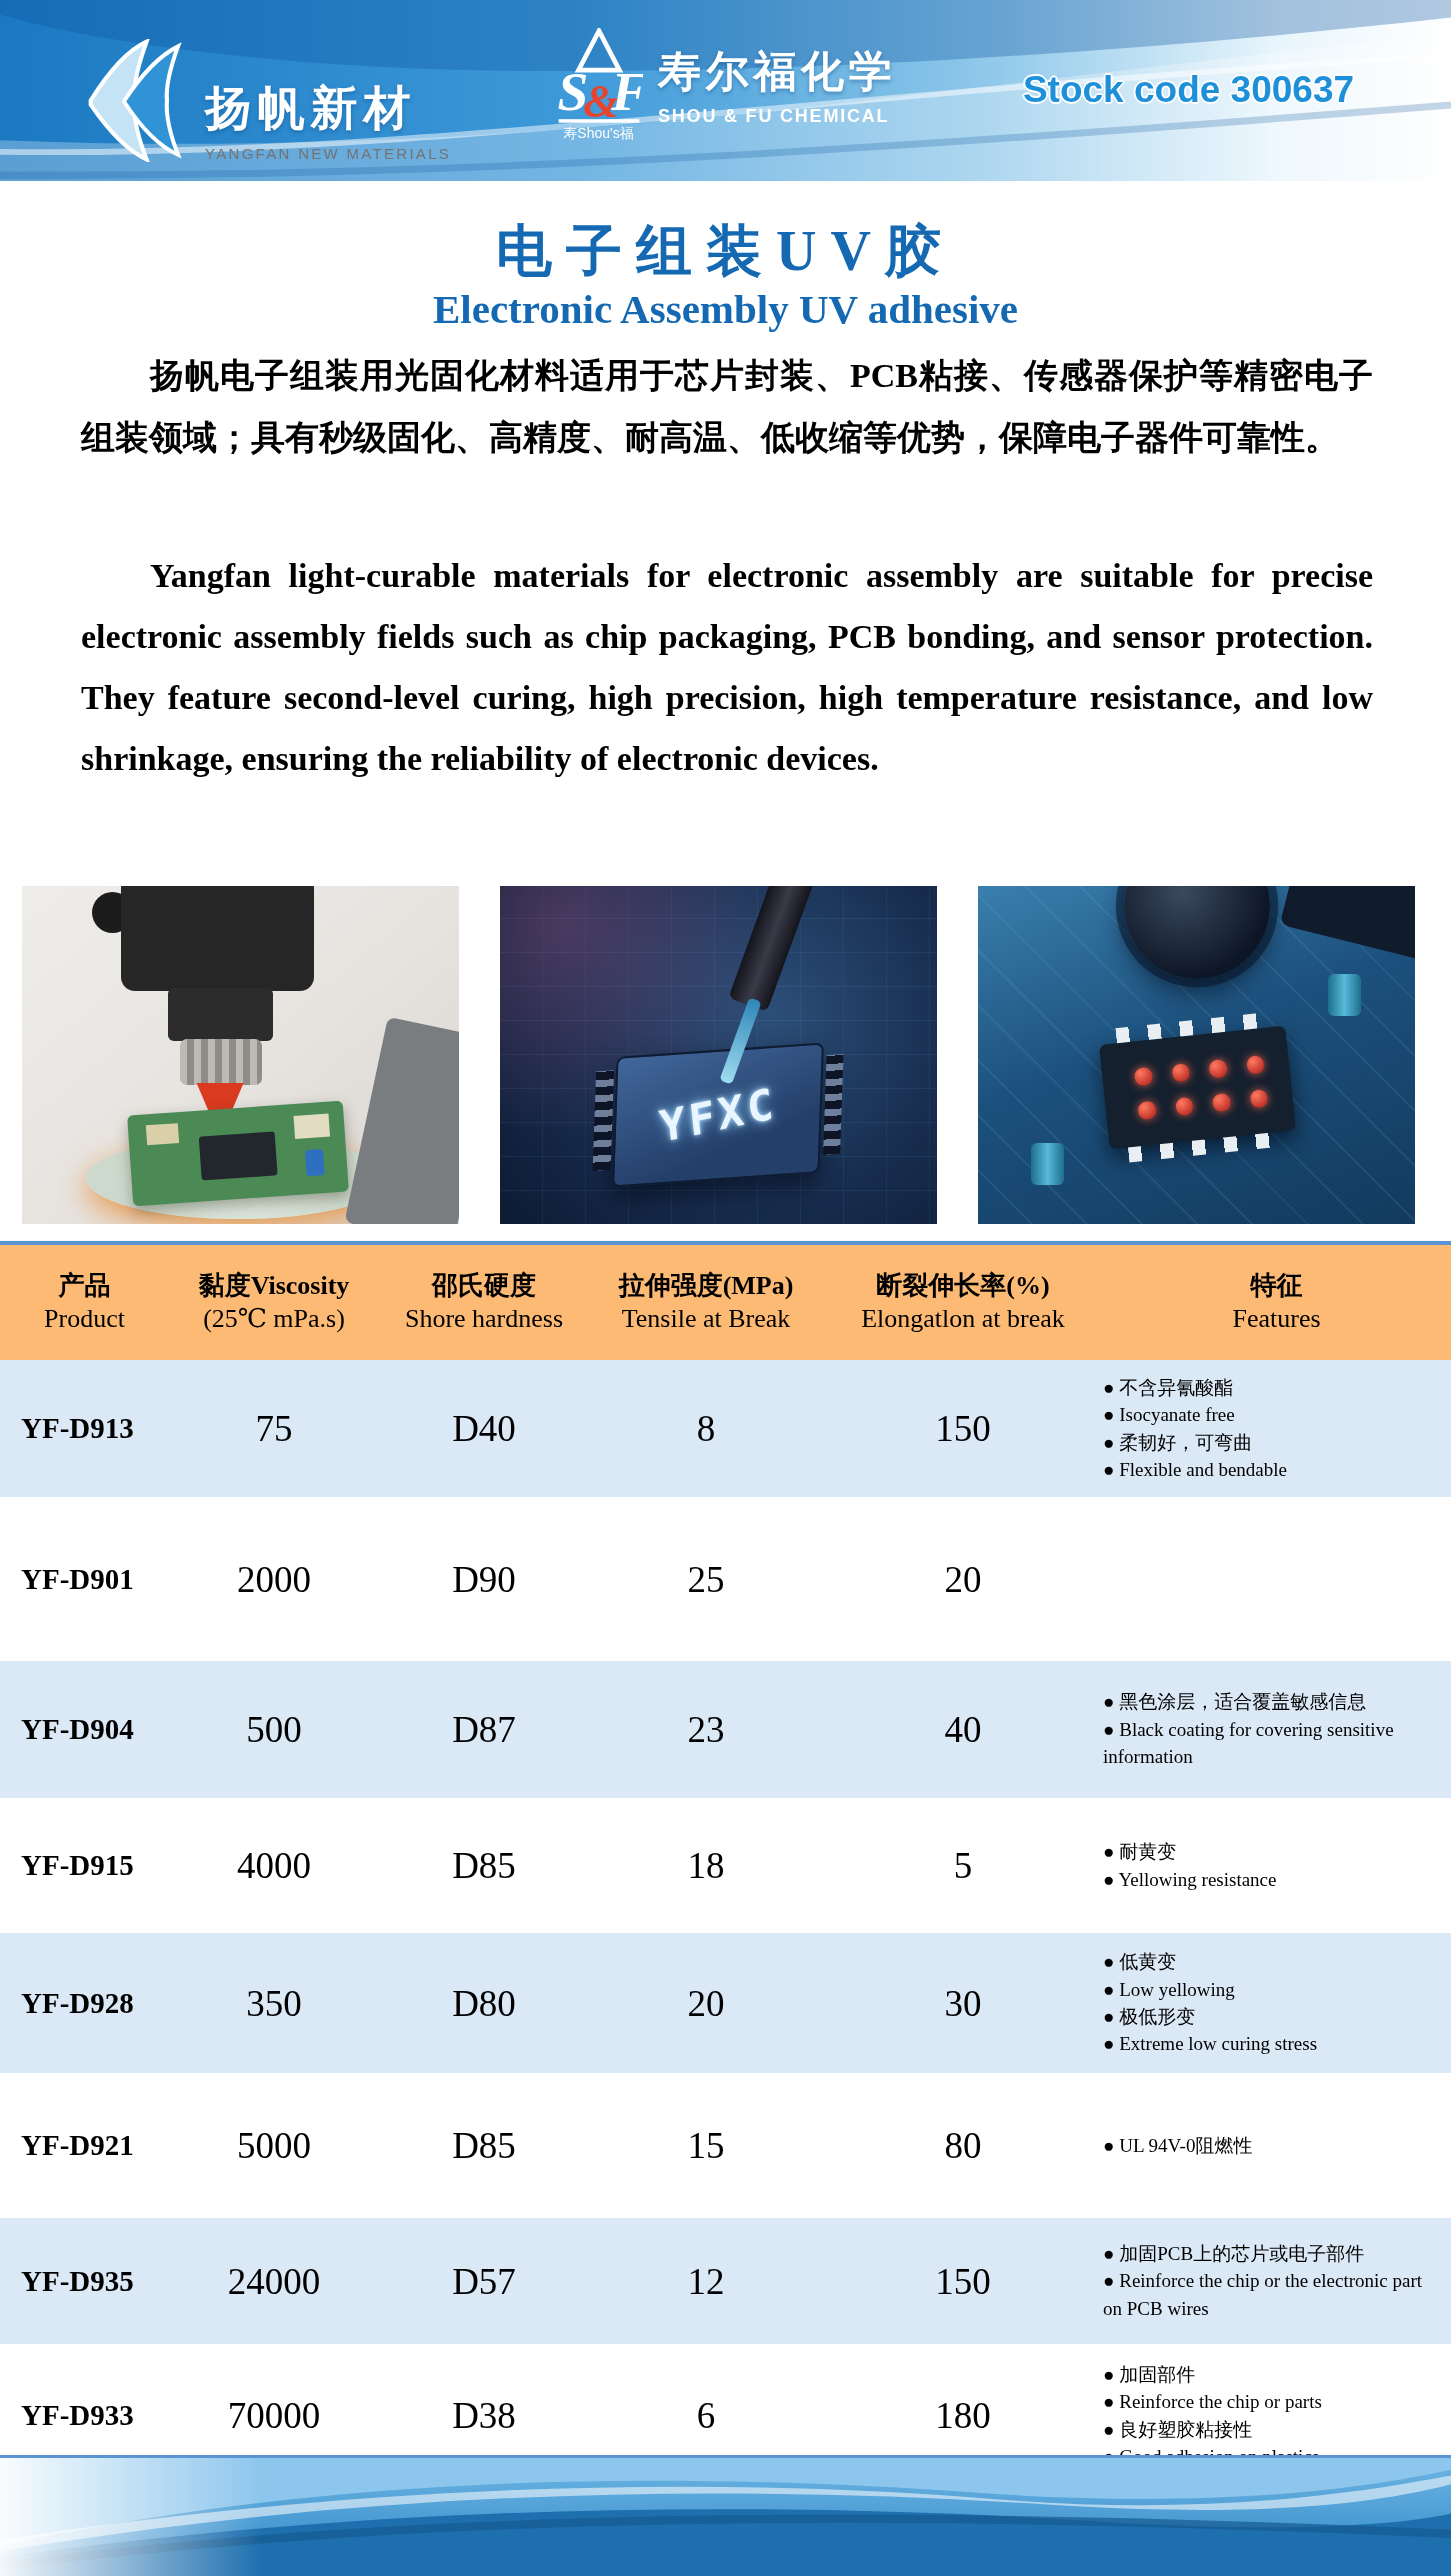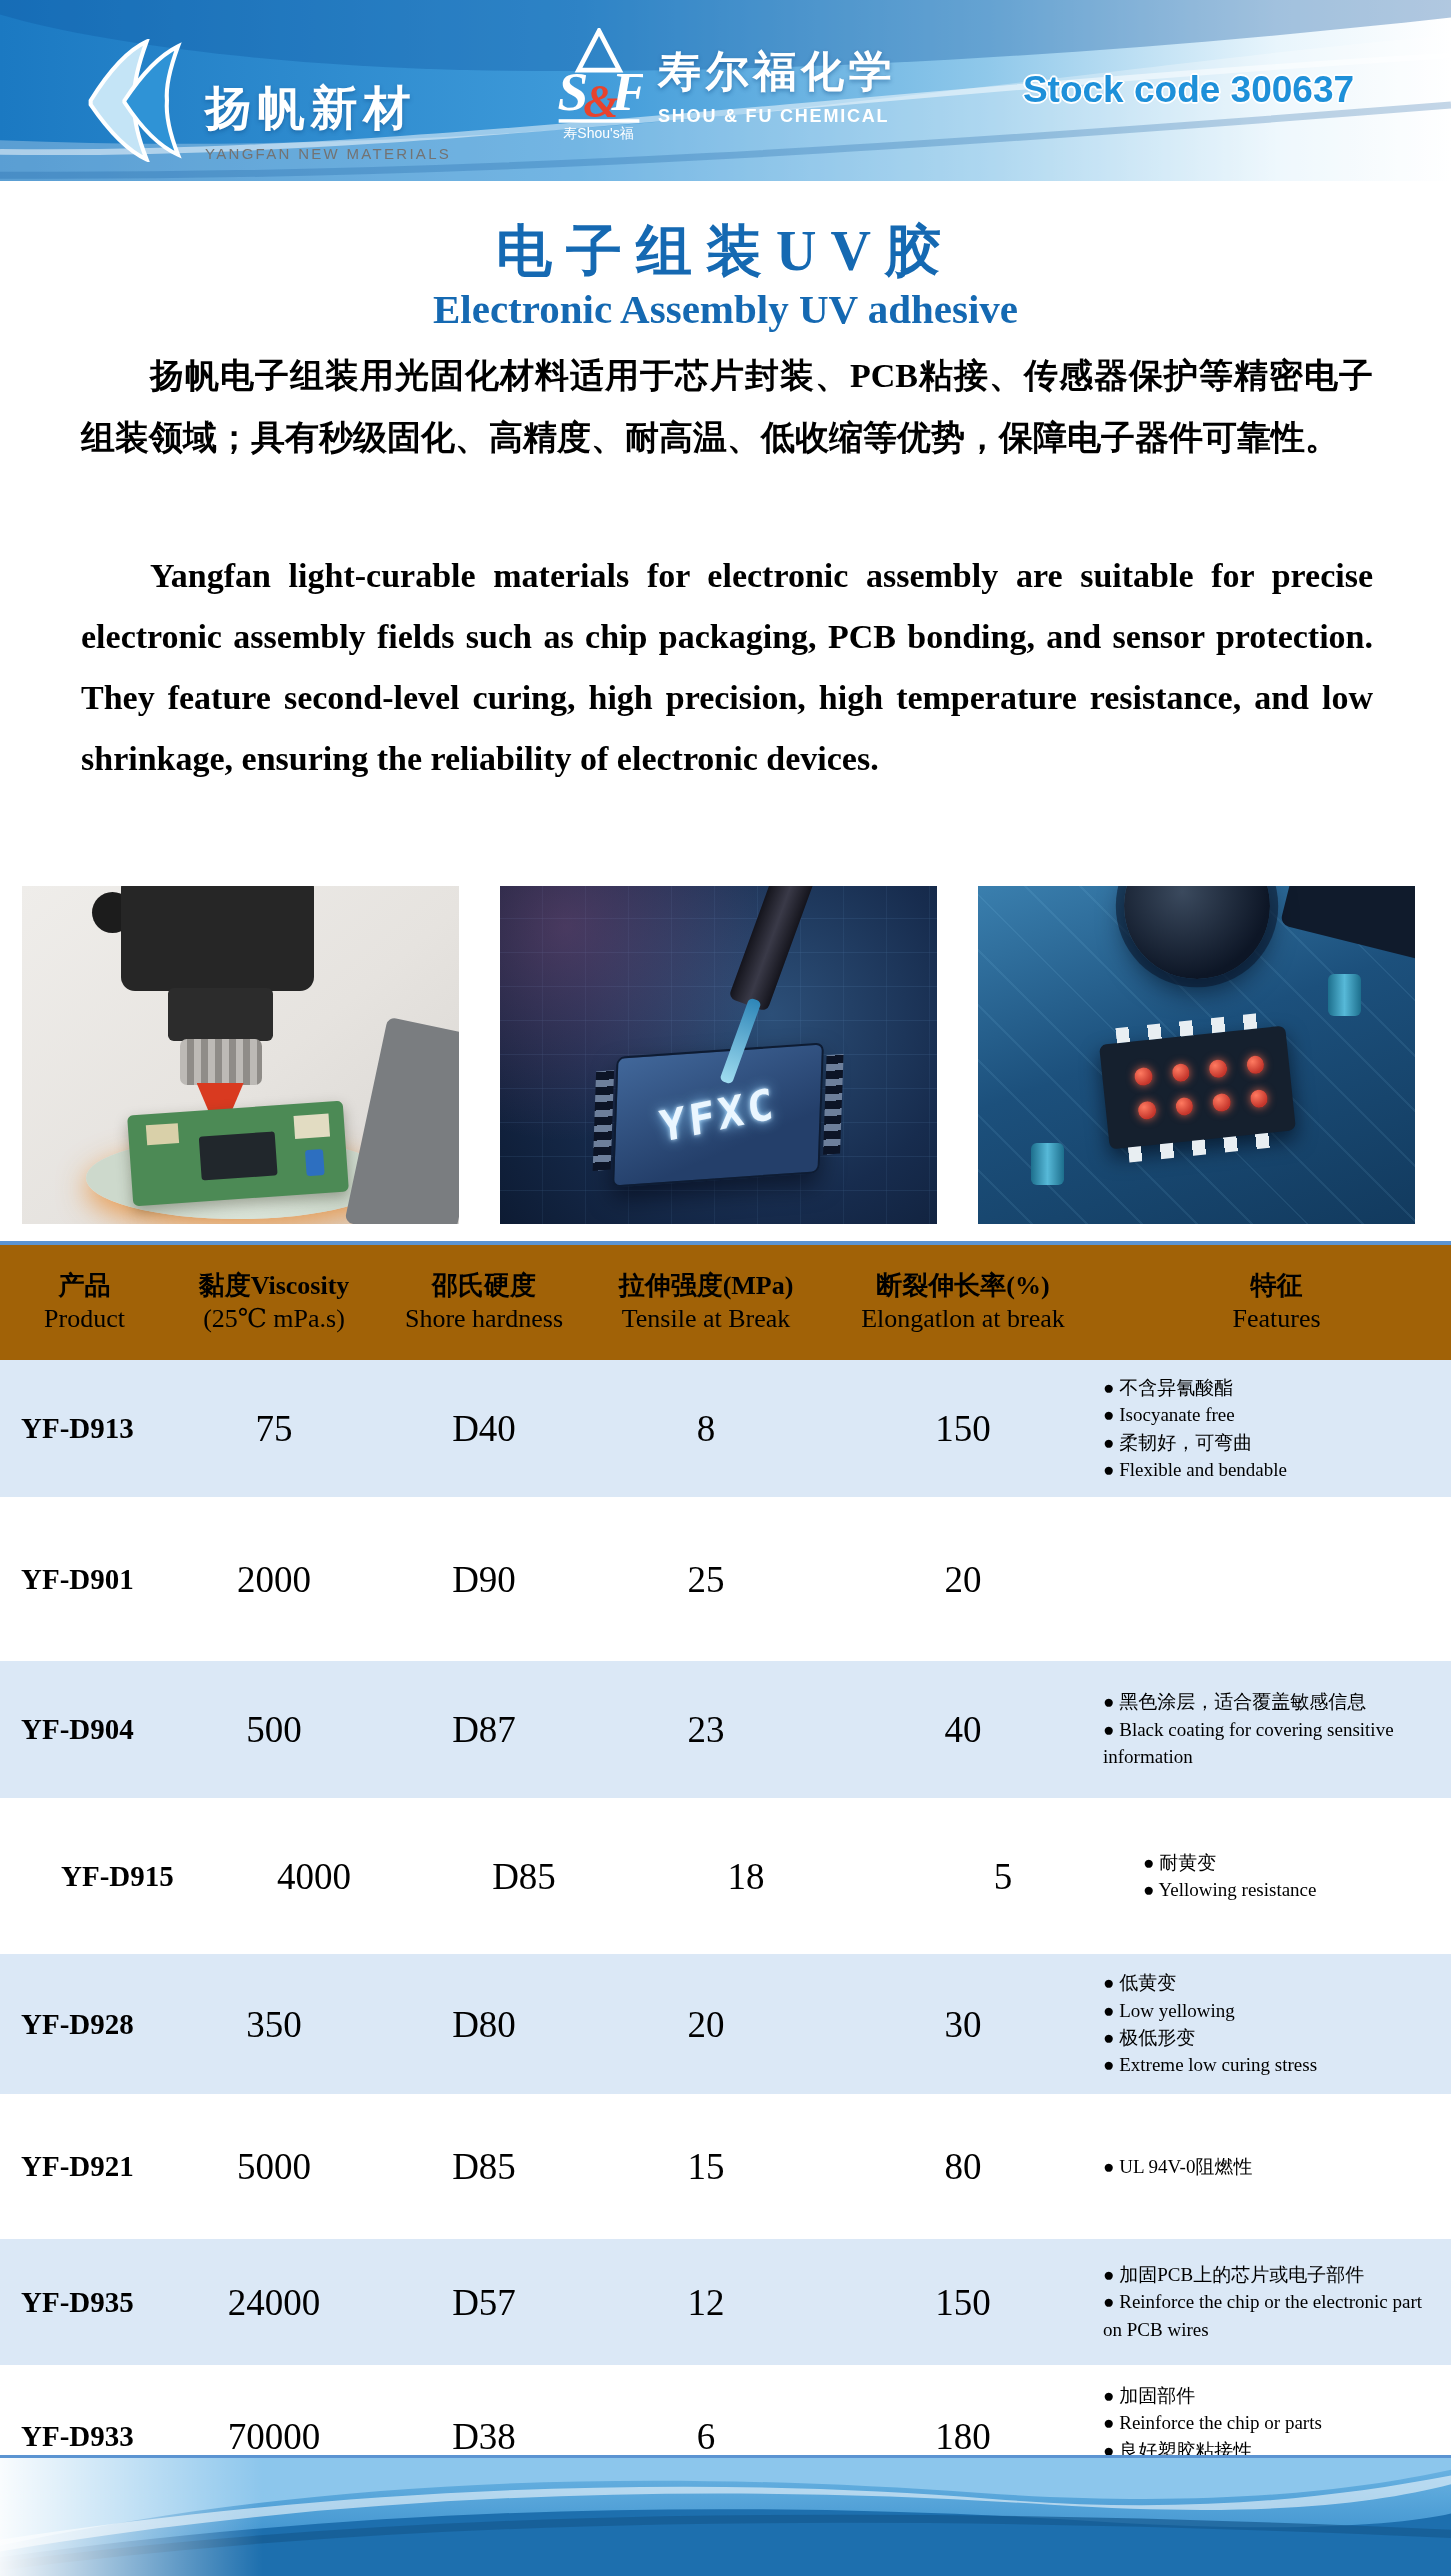--- a/index.html
+++ b/index.html
@@ -96,21 +96,21 @@
             background:repeating-linear-gradient(90deg,#e8eef2 0 13px,transparent 13px 32px);}
   .p3 .dots{position:absolute;left:32px;top:27px;display:flex;gap:20px;}
   .p3 .dot{width:17.5px;height:17.5px;border-radius:50%;background:radial-gradient(circle at 35% 30%,#ff7a60,#c4352b 70%);
            box-shadow:0 0 8.2px rgba(255,110,80,.8);}
   .p3 .dots.r2{top:61px;}
   .p3 .cap{position:absolute;width:33px;height:42px;border-radius:5.8px;background:linear-gradient(90deg,#1d6f8d,#57b9d8,#1d6f8d);}
 
   
   .table{position:absolute;top:1241px;left:0;width:1451px;border-top:4.1px solid #5b94d2;}
   .thead{display:grid;grid-template-columns:169px 210px 210px 234px 280px 347px;height:115px;
-         background:#a16207;align-items:center;}
+         background:#fdba74;align-items:center;}
   .th{display:flex;flex-direction:column;align-items:center;justify-content:center;gap:7px;text-align:center;}
   .th .cn{font-size:26px;font-weight:bold;line-height:1;}
   .th .en{font-size:26px;font-weight:normal;line-height:1;}
   .trow{display:grid;grid-template-columns:169px 210px 210px 234px 280px 347px;align-items:center;}
   .band-blue{background:#dbe8f6;}
   .band-white{background:#ffffff;}
   .cell{min-width:0;}
   .c-product{font-size:29px;font-weight:bold;padding-left:21px;}
   .c-center{font-size:37px;text-align:center;}
   .c-features{font-size:19px;line-height:27.4px;padding-right:25px;}
@@ -284,21 +284,21 @@
           <div class="cell c-product">YF-D904</div>
           <div class="cell c-center">500</div>
           <div class="cell c-center">D87</div>
           <div class="cell c-center">23</div>
           <div class="cell c-center">40</div>
           <div class="cell c-features">
             <div class="feat">● 黑色涂层，适合覆盖敏感信息</div>
             <div class="feat">● Black coating for covering sensitive information</div>
           </div>
         </div>
-        <div class="trow band-white" style="height: 156px; margin-left: 40px;">
+        <div class="trow band-white" style="height: 135px;">
           <div class="cell c-product">YF-D915</div>
           <div class="cell c-center">4000</div>
           <div class="cell c-center">D85</div>
           <div class="cell c-center">18</div>
           <div class="cell c-center">5</div>
           <div class="cell c-features">
             <div class="feat">● 耐黄变</div>
             <div class="feat">● Yellowing resistance</div>
           </div>
         </div>

